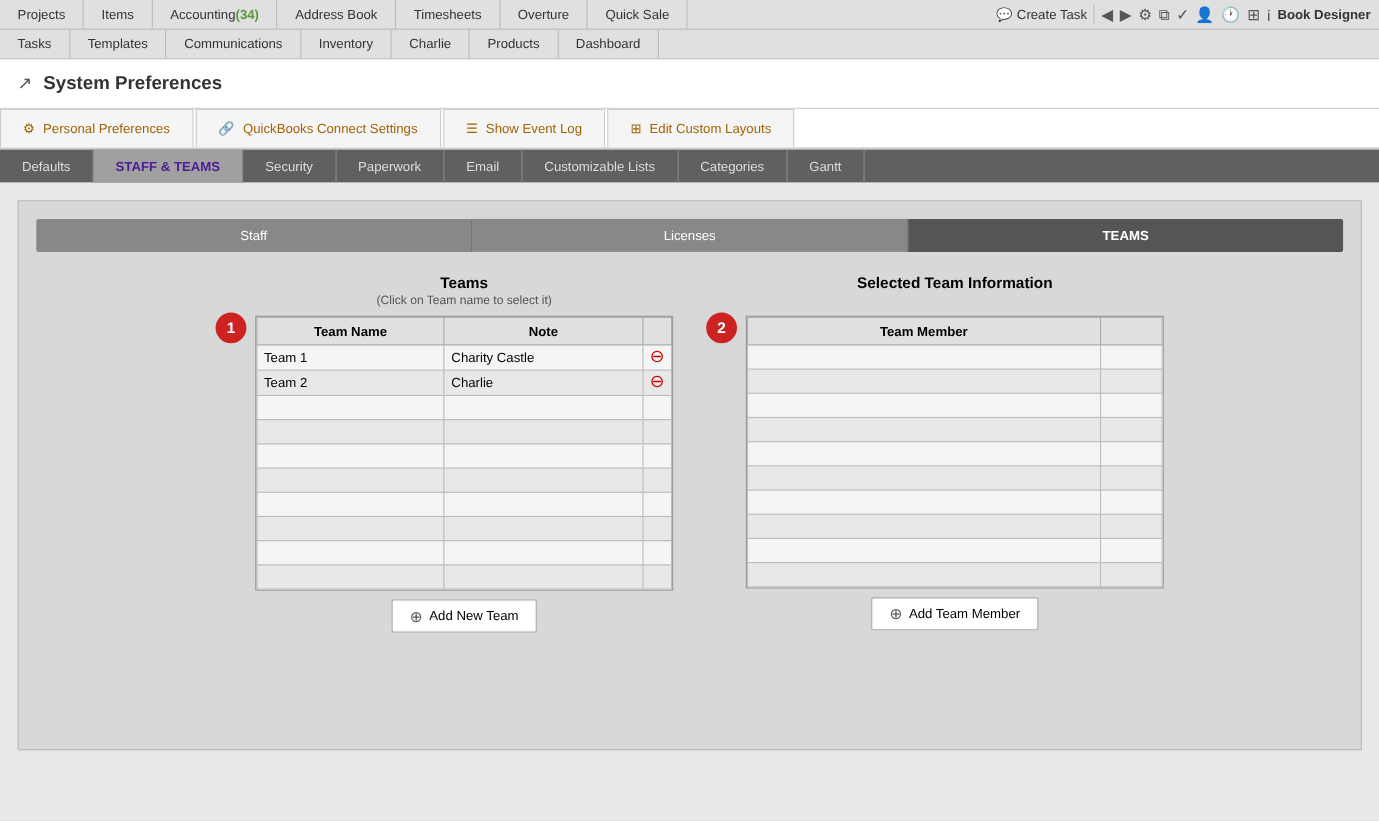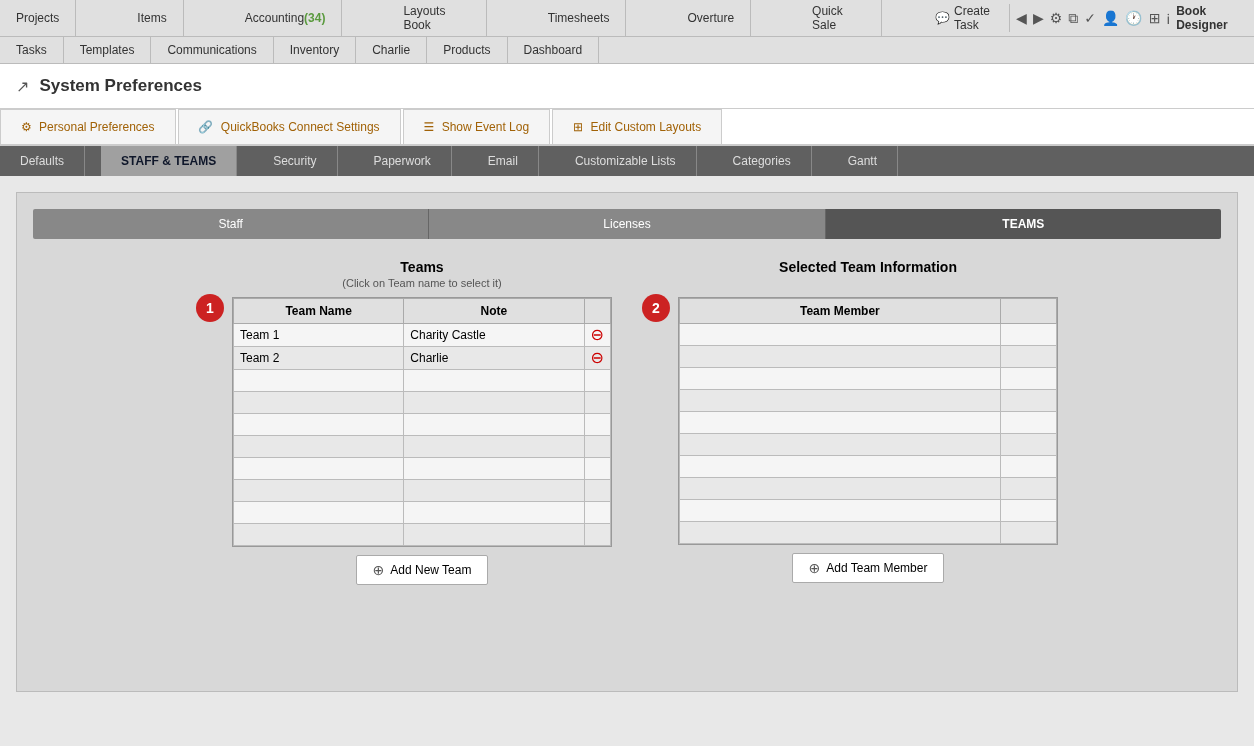--- a/index.html
+++ b/index.html
@@ -57,32 +57,32 @@
       border-bottom: none;
       margin-right: 2px;
       background: #f5f5f5;
     }
     .main-tab .tab-icon { margin-right: 4px; }
 
     
     .secondary-tabs {
       display: flex;
       background: #606060;
-      gap: 16px;
+      gap: 0;
     }
     .secondary-tab {
       padding: 8px 20px;
       cursor: pointer;
       font-size: 12px;
       color: #ddd;
       border-right: 1px solid #888;
     }
     .secondary-tab.active {
       background: #a0a0a0;
-      color: #0f172a;
+      color: #4c1d95;
       font-weight: bold;
     }
 
     
     .content-area {
       padding: 16px;
       background: #e8e8e8;
     }
 
     
@@ -217,28 +217,28 @@
     }
     .badge-col { padding-top: 35px; }
     .toolbar-icon { font-size: 14px; cursor: pointer; color: #555; }
 
     .nav-divider { width: 1px; background: #bbb; align-self: stretch; margin: 4px 0; }
   </style>
 </head>
 <body>
 
 <div class="top-nav">
-  <div class="nav-row" style="border-bottom:1px solid #bbb;gap:45px;">
+  <div class="nav-row" style="border-bottom:1px solid #bbb;">
     <div class="nav-item">Projects</div>
     <div class="nav-item">Items</div>
     <div class="nav-item accounting-badge">
       <span>Accounting</span>
         <span class="badge">(34)</span>
     </div>
-    <div class="nav-item">Layouts Book</div>
+    <div class="nav-item">Address Book</div>
     <div class="nav-item">Timesheets</div>
     <div class="nav-item">Overture</div>
     <div class="nav-item">Quick Sale</div>
     <div class="right-nav">
       <div class="create-task-btn">
         <span>💬</span>
         <span>Create Task</span>
       </div>
       <div class="nav-divider"></div>
       <span class="toolbar-icon">◀</span>

